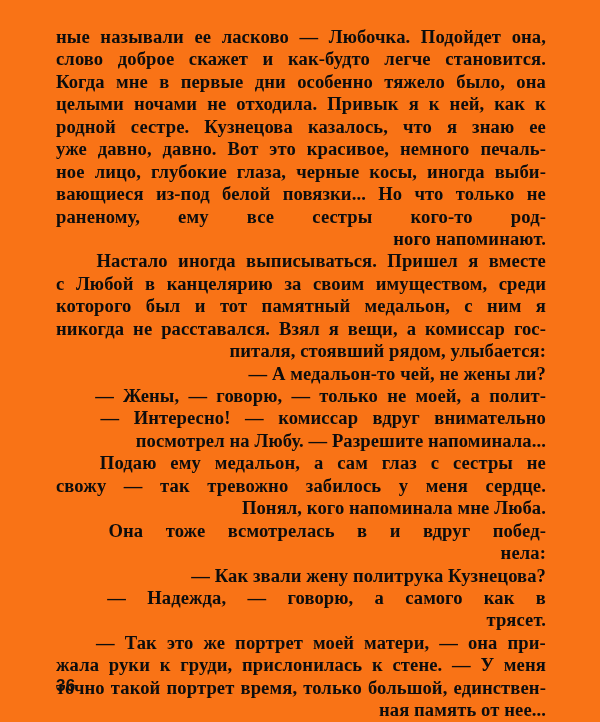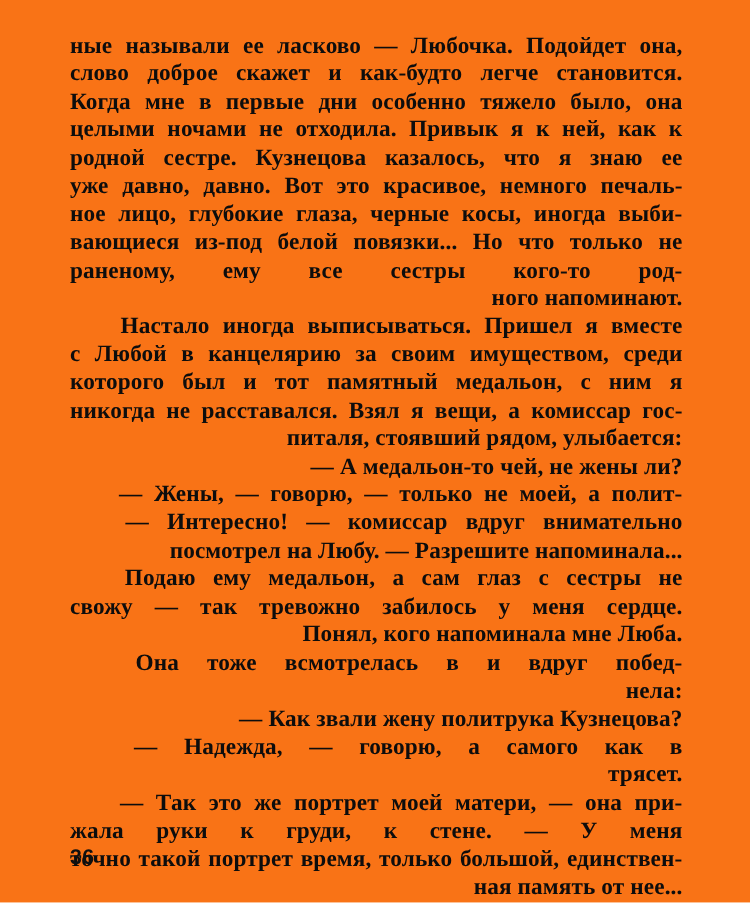--- a/index.html
+++ b/index.html
@@ -91,20 +91,20 @@
       <div class="line last"><span>посмотрел на Любу. — Разрешите напоминала...</span></div>
       <div class="line just"><span class="w" style="width: 30px;"></span><span class="w">Подаю</span><span class="w">ему</span><span class="w">медальон,</span><span class="w">а</span><span class="w">сам</span><span class="w">глаз</span><span class="w">с</span><span class="w">сестры</span><span class="w">не</span></div>
       <div class="line just"><span class="w">свожу</span><span class="w">—</span><span class="w">так</span><span class="w">тревожно</span><span class="w">забилось</span><span class="w">у</span><span class="w">меня</span><span class="w">сердце.</span></div>
       <div class="line last"><span>Понял, кого напоминала мне Люба.</span></div>
       <div class="line just"><span class="w" style="width: 30px;"></span><span class="w">Она</span><span class="w">тоже</span><span class="w">всмотрелась</span><span class="w">в</span><span class="w">и</span><span class="w">вдруг</span><span class="w">побед-</span></div>
       <div class="line last"><span>нела:</span></div>
       <div class="line last"><span class="ind"></span><span>— Как звали жену политрука Кузнецова?</span></div>
       <div class="line just"><span class="w" style="width: 30px;"></span><span class="w">—</span><span class="w">Надежда,</span><span class="w">—</span><span class="w">говорю,</span><span class="w">а</span><span class="w">самого</span><span class="w">как</span><span class="w">в</span></div>
       <div class="line last"><span>трясет.</span></div>
       <div class="line just"><span class="w" style="width: 30px;"></span><span class="w">—</span><span class="w">Так</span><span class="w">это</span><span class="w">же</span><span class="w">портрет</span><span class="w">моей</span><span class="w">матери,</span><span class="w">—</span><span class="w">она</span><span class="w">при-</span></div>
-      <div class="line just"><span class="w">жала</span><span class="w">руки</span><span class="w">к</span><span class="w">груди,</span><span class="w">к</span><span class="w">стене.</span><span class="w">—</span><span class="w">У</span><span class="w">меня</span></div>
+      <div class="line just"><span class="w">жала</span><span class="w">руки</span><span class="w">к</span><span class="w">груди,</span><span class="w">прислонилась</span><span class="w">к</span><span class="w">стене.</span><span class="w">—</span><span class="w">У</span><span class="w">меня</span></div>
       <div class="line just"><span class="w">точно</span><span class="w">такой</span><span class="w">портрет</span><span class="w">время,</span><span class="w">только</span><span class="w">большой,</span><span class="w">единствен-</span></div>
       <div class="line last"><span>ная память от нее...</span></div>
     </div>
 
   <div class="pagenum">36</div>
 
 </div>
 
 </body></html>

